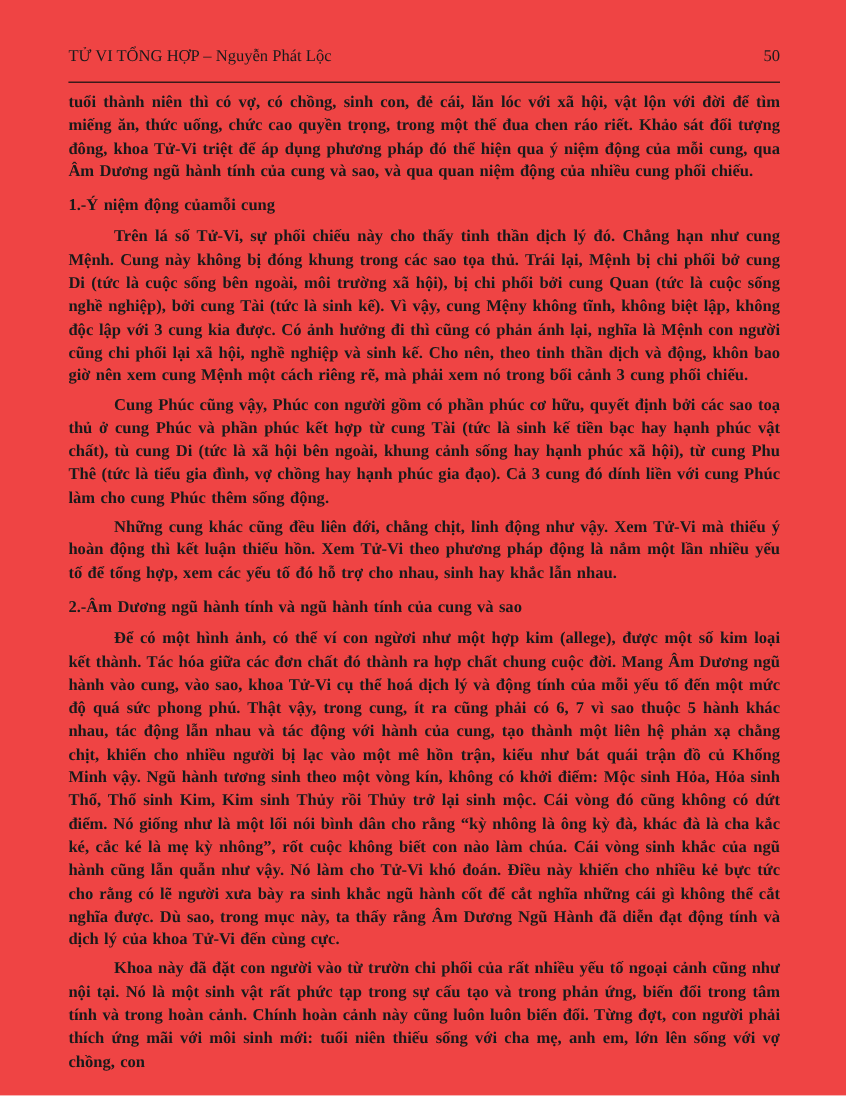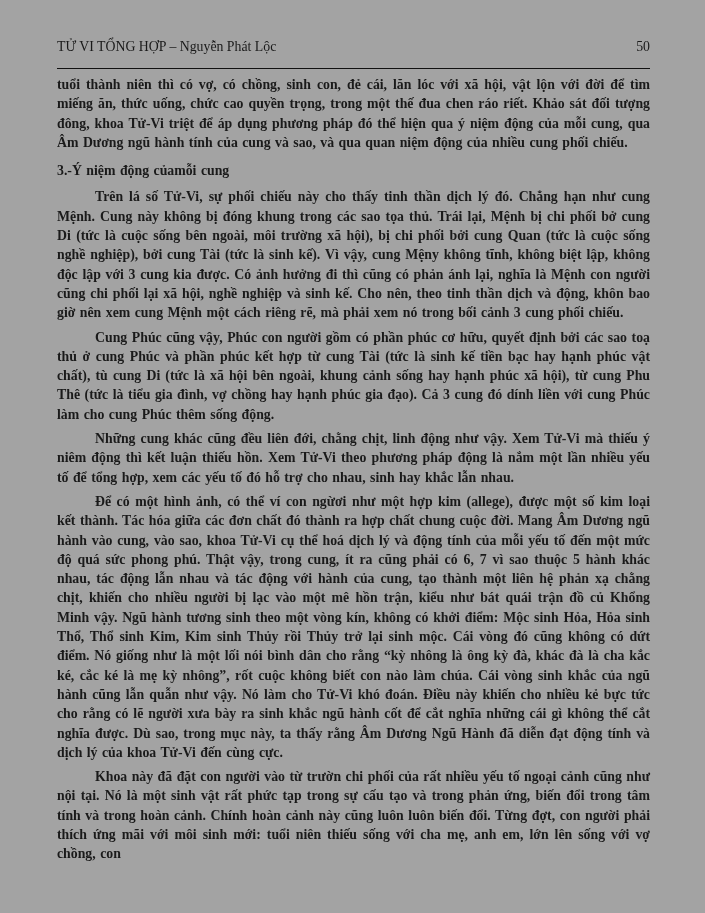--- a/index.html
+++ b/index.html
@@ -4,21 +4,21 @@
 <style>
   html, body {
     margin: 0;
     padding: 0;
     background: #ffffff;
   }
   .page {
     position: relative;
     width: 705px;
     height: 913px;
-    background: #a3a3a3;
+    background: #ef4444;
     box-sizing: border-box;
     padding: 38px 55px 0 57px;
     font-family: "Liberation Serif", "DejaVu Serif", serif;
     color: #1a1a1a;
     overflow: hidden;
   }
   .running-header {
     display: flex;
     justify-content: space-between;
     align-items: baseline;
@@ -52,20 +52,21 @@
 <body>
 
 <div class="page">
   <div class="running-header">
     <span>TỬ VI TỔNG HỢP – Nguyễn Phát Lộc</span>
     <span>50</span>
   </div>
   <hr class="header-rule">
   <div class="body-text" id="body-text">
       <p class="">tuổi thành niên thì có vợ, có chồng, sinh con, đẻ cái, lăn lóc với xã hội, vật lộn với đời để tìm miếng ăn, thức uống, chức cao quyền trọng, trong một thế đua chen ráo riết. Khảo sát đối tượng đông, khoa Tử-Vi triệt để áp dụng phương pháp đó thể hiện qua ý niệm động của mỗi cung, qua Âm Dương ngũ hành tính của cung và sao, và qua quan niệm động của nhiều cung phối chiếu.</p>
-      <p class="heading">3.-Ý niệm động củamỗi cung</p>
+      <p class="heading">1.-Ý niệm động củamỗi cung</p>
       <p class="indented">Trên lá số Tử-Vi, sự phối chiếu này cho thấy tinh thần dịch lý đó. Chẳng hạn như cung Mệnh. Cung này không bị đóng khung trong các sao tọa thủ. Trái lại, Mệnh bị chi phối bở cung Di (tức là cuộc sống bên ngoài, môi trường xã hội), bị chi phối bởi cung Quan (tức là cuộc sống nghề nghiệp), bởi cung Tài (tức là sinh kế). Vì vậy, cung Mệny không tĩnh, không biệt lập, không độc lập với 3 cung kia được. Có ảnh hưởng đi thì cũng có phản ánh lại, nghĩa là Mệnh con người cũng chi phối lại xã hội, nghề nghiệp và sinh kế. Cho nên, theo tinh thần dịch và động, khôn bao giờ nên xem cung Mệnh một cách riêng rẽ, mà phải xem nó trong bối cảnh 3 cung phối chiếu.</p>
       <p class="indented">Cung Phúc cũng vậy, Phúc con người gồm có phần phúc cơ hữu, quyết định bởi các sao toạ thủ ở cung Phúc và phần phúc kết hợp từ cung Tài (tức là sinh kế tiền bạc hay hạnh phúc vật chất), tù cung Di (tức là xã hội bên ngoài, khung cảnh sống hay hạnh phúc xã hội), từ cung Phu Thê (tức là tiểu gia đình, vợ chồng hay hạnh phúc gia đạo). Cả 3 cung đó dính liền với cung Phúc làm cho cung Phúc thêm sống động.</p>
-      <p class="indented">Những cung khác cũng đều liên đới, chằng chịt, linh động như vậy. Xem Tử-Vi mà thiếu ý niêm động thì kết luận thiếu hồn. Xem Tử-Vi theo phương pháp động là nắm một lần nhiều yếu tố để tổng hợp, xem các yếu tố đó hỗ trợ cho nhau, sinh hay khắc lẫn nhau.</p>
+      <p class="indented">Những cung khác cũng đều liên đới, chằng chịt, linh động như vậy. Xem Tử-Vi mà thiếu ý hoàn động thì kết luận thiếu hồn. Xem Tử-Vi theo phương pháp động là nắm một lần nhiều yếu tố để tổng hợp, xem các yếu tố đó hỗ trợ cho nhau, sinh hay khắc lẫn nhau.</p>
+      <p class="heading">2.-Âm Dương ngũ hành tính và ngũ hành tính của cung và sao</p>
       <p class="indented">Để có một hình ảnh, có thể ví con ngừơi như một hợp kim (allege), được một số kim loại kết thành. Tác hóa giữa các đơn chất đó thành ra hợp chất chung cuộc đời. Mang Âm Dương ngũ hành vào cung, vào sao, khoa Tử-Vi cụ thể hoá dịch lý và động tính  của mỗi yếu tố đến một mức độ quá sức phong phú. Thật vậy, trong cung, ít ra cũng phải có 6, 7 vì sao thuộc 5 hành khác nhau, tác động lẫn nhau và tác động với hành của cung, tạo thành một liên hệ phản xạ chằng chịt, khiến cho nhiều người bị lạc vào một mê hồn trận, kiểu như bát quái trận đồ củ Khổng Minh vậy. Ngũ hành tương sinh theo một vòng kín, không có khởi điểm: Mộc sinh Hỏa, Hỏa sinh Thổ, Thổ sinh Kim, Kim sinh Thủy rồi Thủy trở lại sinh mộc. Cái vòng đó cũng không có dứt điểm. Nó giống như là một lối nói bình dân cho rằng “kỳ nhông là ông kỳ đà, khác đà là cha kắc ké, cắc ké là mẹ kỳ nhông”, rốt cuộc không biết con nào làm chúa. Cái vòng sinh khắc của ngũ hành cũng lẫn quẫn như vậy. Nó làm cho Tử-Vi khó đoán. Điều này khiến cho nhiều kẻ bực tức cho rằng có lẽ người xưa bày ra sinh khắc ngũ hành cốt để cắt nghĩa những cái gì không thể cắt nghĩa được. Dù sao, trong mục này, ta thấy rằng Âm Dương Ngũ Hành đã diễn đạt động tính và dịch lý của khoa Tử-Vi đến cùng cực.</p>
       <p class="indented">Khoa này đã đặt con người vào từ trườn chi phối của rất nhiều yếu tố ngoại cảnh cũng như nội tại. Nó là một sinh vật rất phức tạp trong sự cấu tạo và trong phản ứng, biến đổi trong tâm tính và trong hoàn cảnh. Chính hoàn cảnh này cũng luôn luôn biến đổi. Từng đợt, con người phải thích ứng mãi với môi sinh mới: tuổi niên thiếu sống với cha mẹ, anh em, lớn lên sống với vợ chồng, con</p>
     </div>
 </div>
 
 </body></html>

